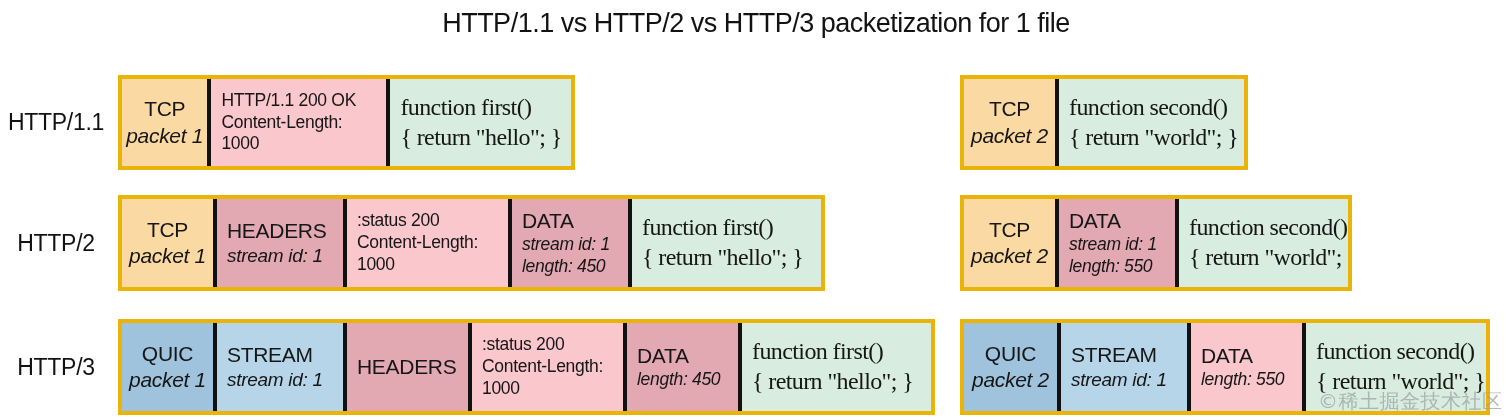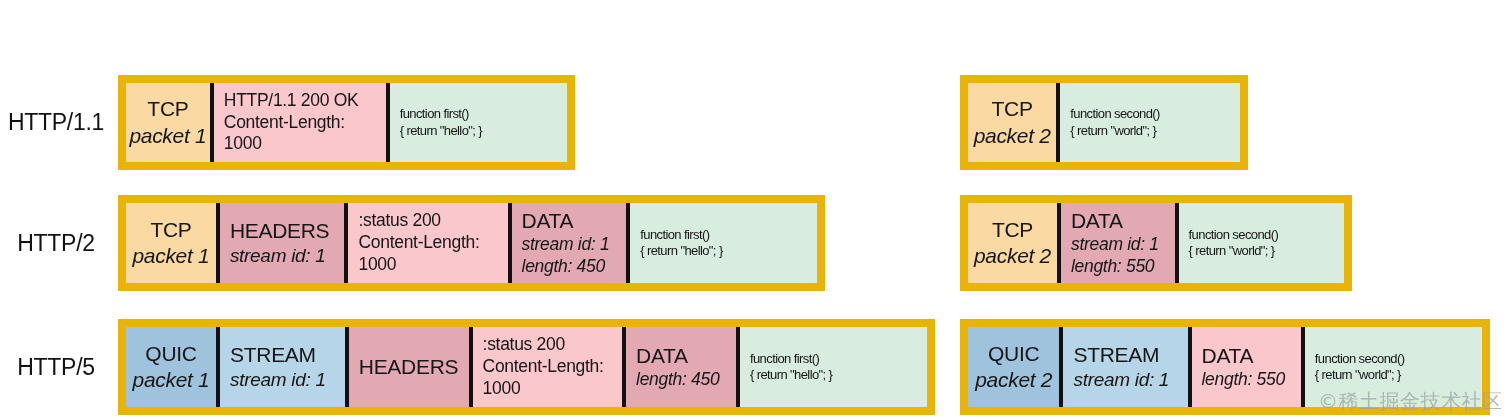--- a/index.html
+++ b/index.html
@@ -10,55 +10,56 @@
   }
   .title{
     position:absolute;top:8px;left:0;width:100%;text-align:center;
     font-size:27px;font-weight:400;letter-spacing:-0.5px;color:#121212;
   }
   .row-label{
     position:absolute;left:0;width:112px;display:flex;align-items:center;justify-content:center;
     font-size:23px;color:#121212;
   }
   .packet{
-    position:absolute;display:flex;border:8px solid #eab308;background:#7dd3fc;
+    position:absolute;display:flex;border:4px solid #eab308;background:#7dd3fc;
     box-sizing:border-box;
     justify-content:center;
   }
   .cell{
     box-sizing:border-box;border-right:4px solid #111111;
     display:flex;flex-direction:column;justify-content:center;
     padding:3px 4px 3px 10px;overflow:hidden;
   }
   .cell:last-child{border-right:none;}
   .cell.center{align-items:center;padding:3px 2px;}
   .ln{display:block;line-height:1.24;white-space:nowrap;}
   .t1{font-size:21px;}
   .t2{font-size:19px;}
   .sm{font-size:17.5px;}
-  .code{font-size:13px;letter-spacing:-0.6px;}
+  .code{font-size:24px;letter-spacing:-0.6px;font-family:Liberation Serif, serif;}
   .it{font-style:italic;}
   
   .fill-tcp{background:#fbd9a2;}
   .fill-frame{background:#e2a9b3;}
   .fill-content{background:#f9c7cc;}
   .fill-payload{background:#d8ecdf;}
   .fill-quic{background:#9fc3dc;}
   .fill-stream{background:#b7d5e9;}
   .watermark{
     position:absolute;left:1318px;top:388px;
     font-size:20px;color:#9aA0a3;opacity:0.72;letter-spacing:0.5px;
     font-family:"DejaVu Sans",sans-serif;white-space:nowrap;
   }
 </style>
 </head>
 <body>
 
 <div id="stage">
 
+  <div class="title">HTTP/1.1 vs HTTP/2 vs HTTP/3 packetization for 1 file</div>
 
   <div class="row-label" style="top:75px;height:95px;text-align:center;">HTTP/1.1</div>
 
   <div class="packet" style="left:118px;top:75px;width:457px;height:95px;">
     <div class="cell center fill-tcp" style="width:95px;">
       <span class="ln t1">TCP</span>
       <span class="ln t1 it">packet 1</span>
     </div>
     <div class="cell fill-content" style="width:190px;">
       <span class="ln sm">HTTP/1.1 200 OK</span>
@@ -118,21 +119,21 @@
       <span class="ln t1">DATA</span>
       <span class="ln sm it">stream id: 1</span>
       <span class="ln sm it">length: 550</span>
     </div>
     <div class="cell fill-payload" style="width:169px;">
       <span class="ln code">function second()</span>
       <span class="ln code">{ return "world"; }</span>
     </div>
   </div>
 
-  <div class="row-label" style="top:319px;height:96px;">HTTP/5</div>
+  <div class="row-label" style="top:319px;height:96px;">HTTP/3</div>
 
   <div class="packet" style="left:118px;top:319px;width:817px;height:96px;">
     <div class="cell center fill-quic" style="width:95px;">
       <span class="ln t1">QUIC</span>
       <span class="ln t1 it">packet 1</span>
     </div>
     <div class="cell fill-stream" style="width:130px;">
       <span class="ln t1">STREAM</span>
       <span class="ln t2 it">stream id: 1</span>
     </div>

